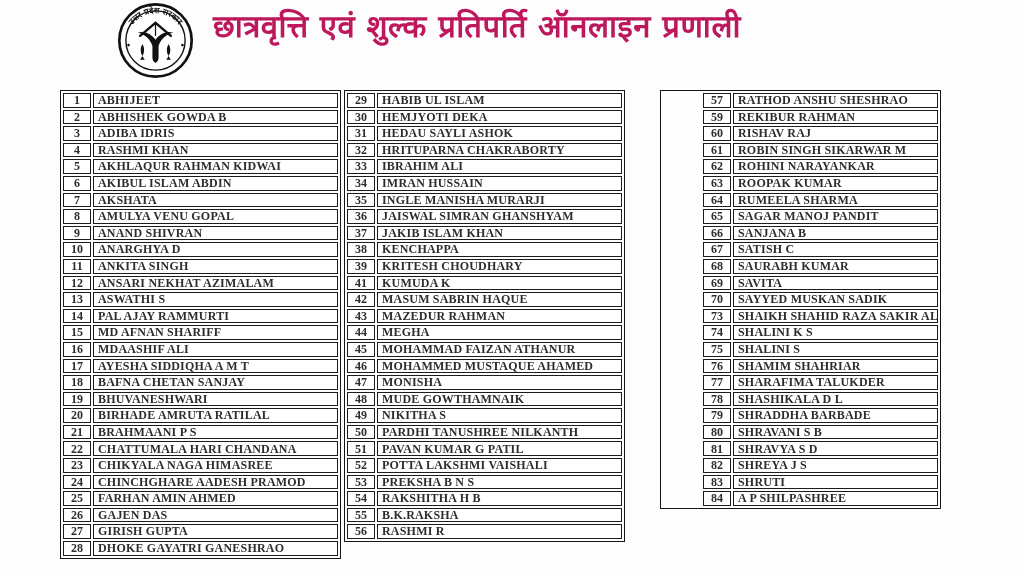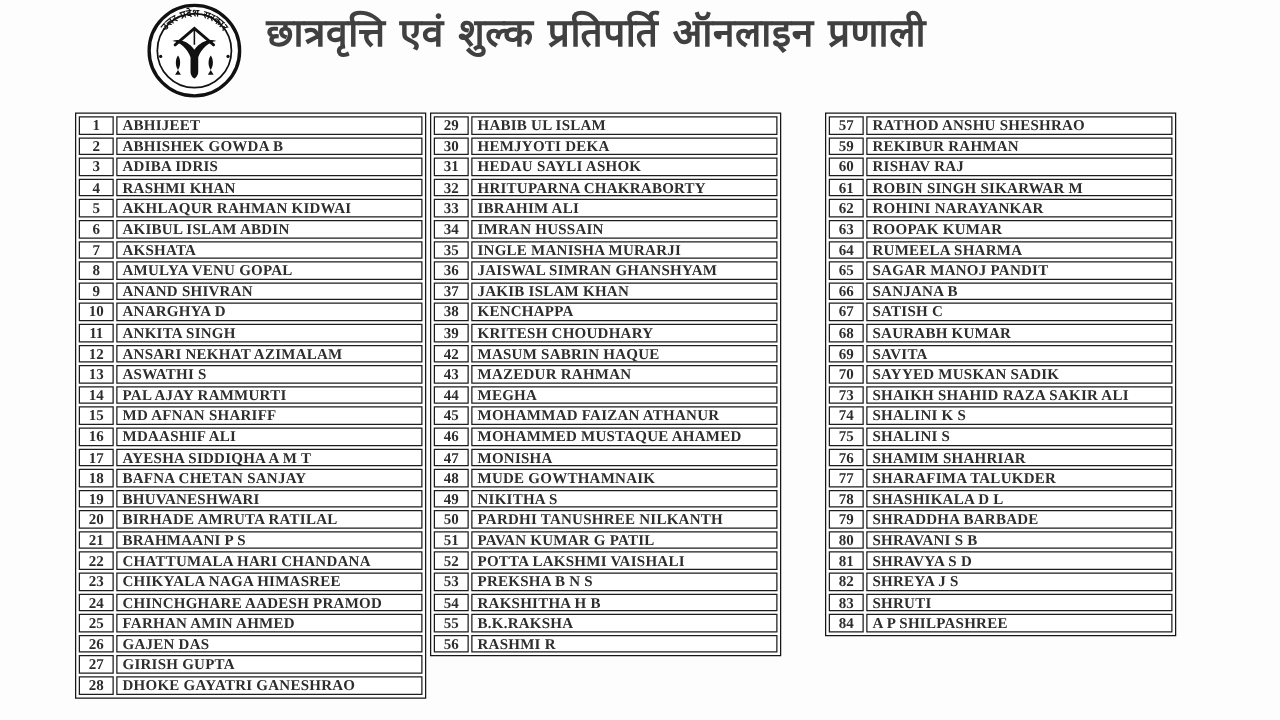--- a/index.html
+++ b/index.html
@@ -11,21 +11,21 @@
     font-family: "Liberation Serif", serif;
   }
   .header { position: absolute; left: 0; top: 0; width: 1024px; height: 86px; }
   .logo {
     position: absolute; left: 117px; top: 2px;
     width: 77px; height: 77px;
   }
   .page-title {
     position: absolute; left: 213px; top: 4px;
     font-size: 31px; font-weight: bold;
-    color: #404040;
+    color: #be185d;
     font-family: "DejaVu Sans", "Liberation Serif", sans-serif;
     white-space: nowrap;
     letter-spacing: 0.5px;
     text-align: right;
   }
   table.students {
     position: absolute; top: 90px;
     width: 281px;
     border-collapse: separate;
     border-spacing: 2px;
@@ -43,21 +43,21 @@
     color: #2d2d2d;
     padding: 0;
     white-space: nowrap;
     overflow: hidden;
     font-family: "Liberation Serif", serif;
   }
   table.students td.num { width: 26px; text-align: center; }
   table.students td.name { padding-left: 4px; letter-spacing: 0.2px; }
   #table-1 { left: 60px; }
   #table-2 { left: 344px; }
-  #table-3 { left: 660px; }
+  #table-3 { left: 660px; padding-left: 40px; }
 </style>
 </head>
 <body>
 
 <div class="header">
   <div class="logo">
     <svg viewBox="0 0 100 100" width="77" height="77">
       <circle cx="50" cy="50" r="47" fill="#fff" stroke="#111" stroke-width="3.5"></circle>
       <circle cx="50" cy="50" r="38.5" fill="#fff" stroke="#111" stroke-width="1.8"></circle>
       <defs>
@@ -239,20 +239,24 @@
       </tr>
       <tr>
         <td class="num">38</td>
         <td class="name">KENCHAPPA</td>
       </tr>
       <tr>
         <td class="num">39</td>
         <td class="name">KRITESH CHOUDHARY</td>
       </tr>
       <tr>
+        <td class="num">41</td>
+        <td class="name">KUMUDA K</td>
+      </tr>
+      <tr>
         <td class="num">42</td>
         <td class="name">MASUM SABRIN HAQUE</td>
       </tr>
       <tr>
         <td class="num">43</td>
         <td class="name">MAZEDUR RAHMAN</td>
       </tr>
       <tr>
         <td class="num">44</td>
         <td class="name">MEGHA</td>

